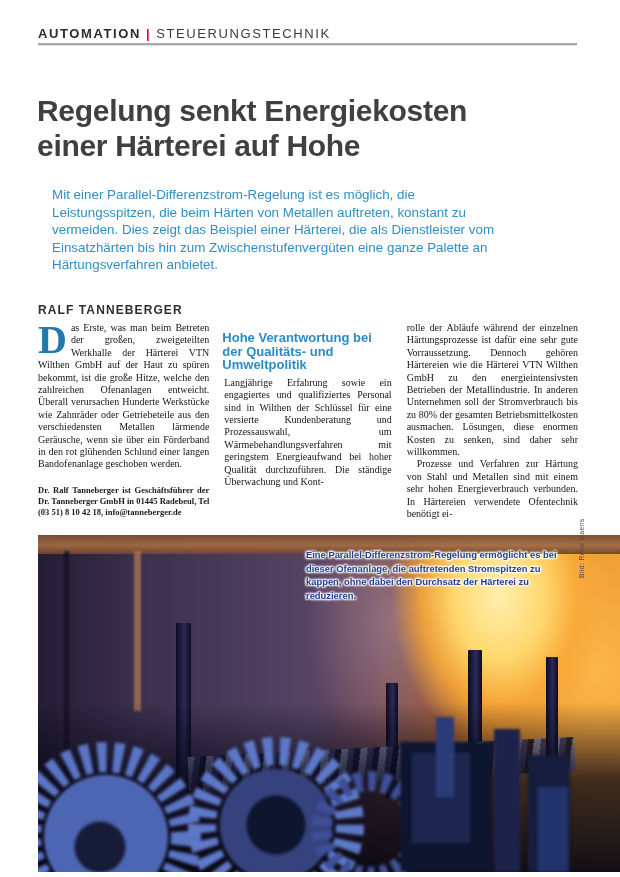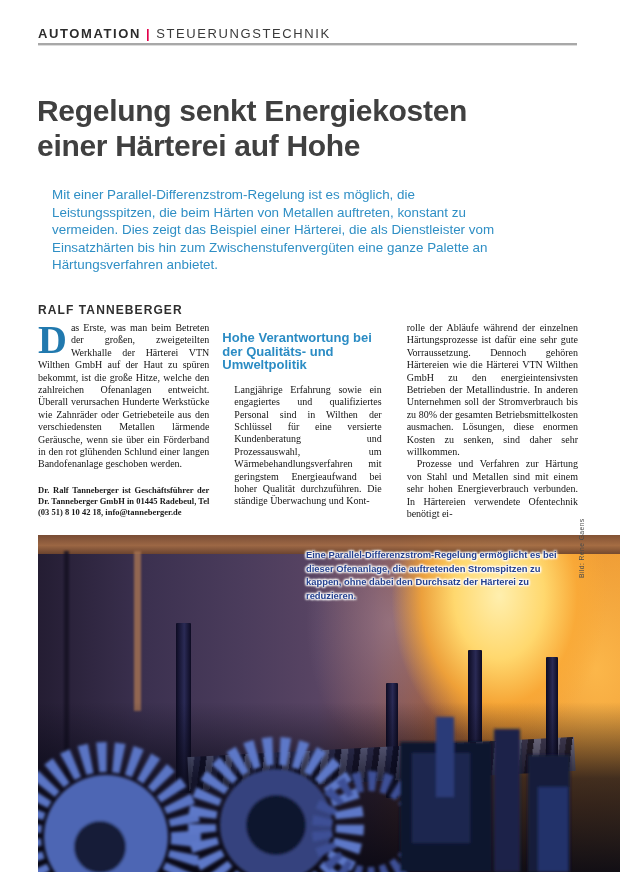--- a/index.html
+++ b/index.html
@@ -80,21 +80,21 @@
 
   <div class="author">RALF TANNEBERGER</div>
 
   <div class="cols">
     <div class="col">
       <p class="body-text mt"><span class="dropcap">D</span><span>as Erste, was man beim Betreten der großen, zweigeteilten Werkhalle der Härterei VTN Wilthen GmbH auf der Haut zu spüren bekommt, ist die große Hitze, welche den zahlreichen Ofenanlagen entweicht. Überall verursachen Hunderte Werkstücke wie Zahnräder oder Getriebeteile aus den verschiedensten Metallen lärmende Geräusche, wenn sie über ein Förderband in den rot glühenden Schlund einer langen Bandofenanlage geschoben werden.</span></p>
       <p class="bio">Dr. Ralf Tanneberger ist Geschäftsführer der Dr. Tanneberger GmbH in 01445 Radebeul, Tel (03 51) 8 10 42 18, info@tanneberger.de</p>
     </div>
     <div class="col">
       <h2 class="subhead">Hohe Verantwortung bei der Qualitäts- und Umweltpolitik</h2>
-      <p class="body-text" style="margin:12px">Langjährige Erfahrung sowie ein engagiertes und qualifiziertes Personal sind in Wilthen der Schlüssel für eine versierte Kundenberatung und Prozessauswahl, um Wärmebehandlungsverfahren mit geringstem Energieaufwand bei hoher Qualität durchzuführen. Die ständige Überwachung und Kont-</p>
+      <p class="body-text" style="margin:2px">Langjährige Erfahrung sowie ein engagiertes und qualifiziertes Personal sind in Wilthen der Schlüssel für eine versierte Kundenberatung und Prozessauswahl, um Wärmebehandlungsverfahren mit geringstem Energieaufwand bei hoher Qualität durchzuführen. Die ständige Überwachung und Kont-</p>
     </div>
     <div class="col">
       <p class="body-text mt">rolle der Abläufe während der einzelnen Härtungsprozesse ist dafür eine sehr gute Vorraussetzung. Dennoch gehören Härtereien wie die Härterei VTN Wilthen GmbH zu den energieintensivsten Betrieben der Metallindustrie. In anderen Unternehmen soll der Stromverbrauch bis zu 80% der gesamten Betriebsmittelkosten ausmachen. Lösungen, diese enormen Kosten zu senken, sind daher sehr willkommen.</p>
       <p class="body-text p2-indent" style="margin:0">Prozesse und Verfahren zur Härtung von Stahl und Metallen sind mit einem sehr hohen Energieverbrauch verbunden. In Härtereien verwendete Ofentechnik benötigt ei-</p>
     </div>
   </div>
 
   <div class="photo">
     <div class="furnace-top"></div>
     <div class="wall-edge"></div>

